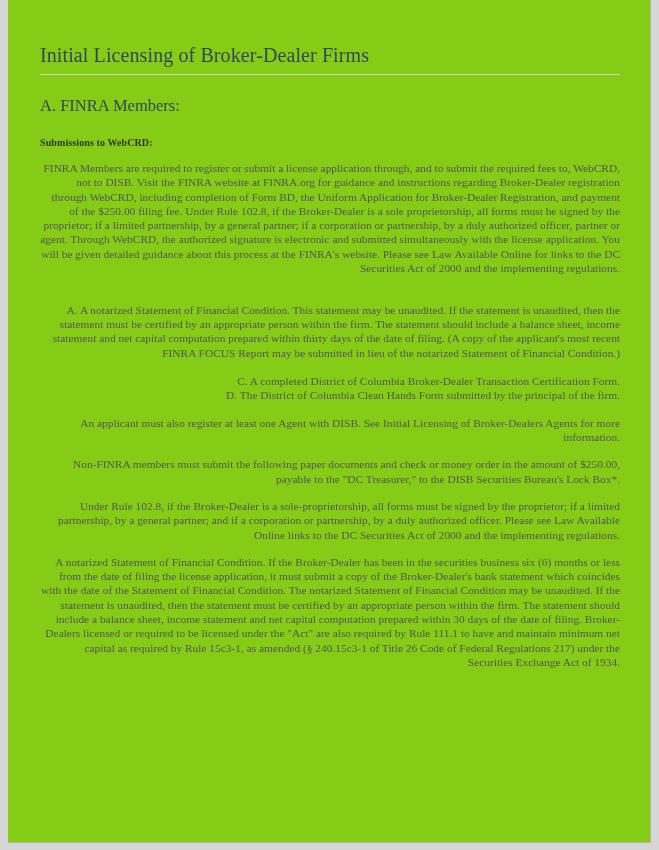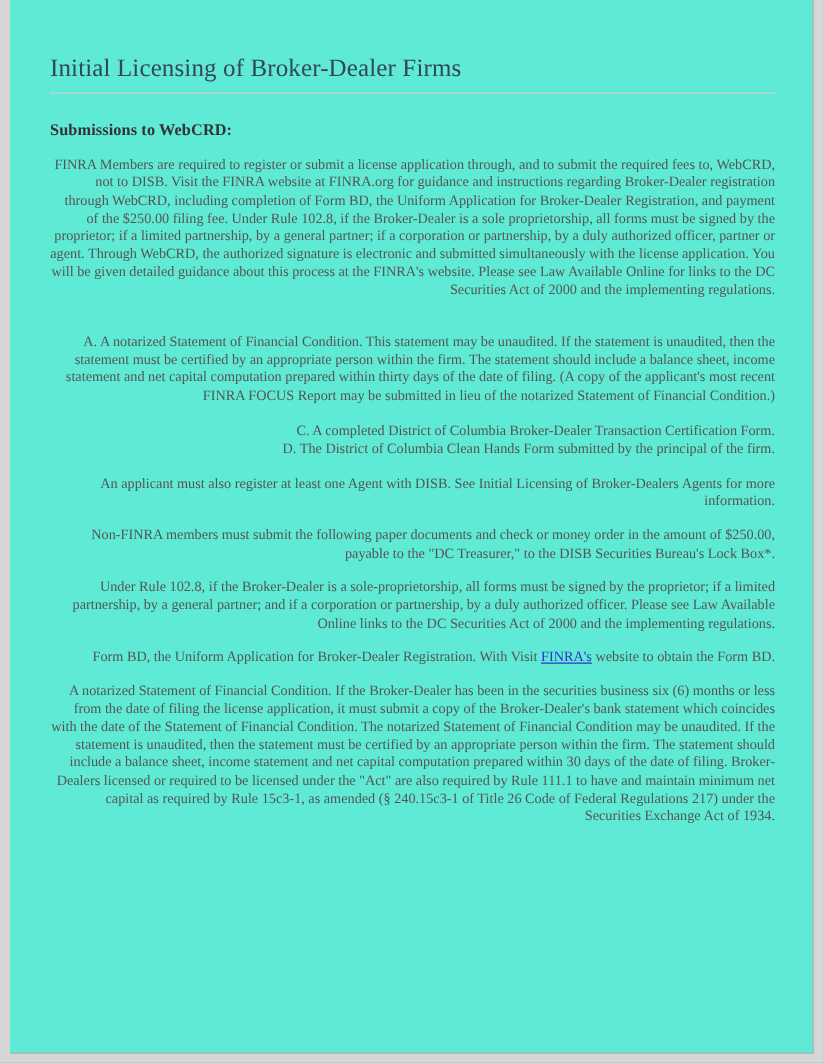--- a/index.html
+++ b/index.html
@@ -13,21 +13,21 @@
     background: #d6d6d6;
     font-family: "Liberation Serif", "DejaVu Serif", serif;
     overflow: hidden;
   }
   .page-wrap {
     position: absolute;
     left: 8px;
     top: 0;
     width: 643px;
     height: 843px;
-    background: #5eead4;
+    background: #84cc16;
     border-right: 1px solid #b4b4b4;
     border-bottom: 1px solid #b4b4b4;
     box-sizing: border-box;
     overflow: hidden;
   }
   .doc {
     padding: 44px 30px 0 32px;
   }
   .doc-title {
     font-family: "Liberation Serif", "DejaVu Serif", serif;
@@ -41,21 +41,21 @@
   }
   .section-title {
     font-family: "Liberation Serif", "DejaVu Serif", serif;
     font-size: 16.5px;
     font-weight: normal;
     color: #33475b;
     margin: 21px 0 0 0;
     padding: 0;
   }
   .sub-title {
-    font-size: 13px;
+    font-size: 10px;
     font-weight: bold;
     color: #333333;
     margin: 21px 0 0 0;
     padding: 0;
     letter-spacing: 0.1px;
   }
   p.body-text {
     font-size: 11.4px;
     line-height: 14.3px;
     color: #555555;
@@ -69,37 +69,37 @@
   }
 </style>
 </head>
 <body>
 
 <div class="page-wrap">
   <div class="doc">
 
     <h1 class="doc-title">Initial Licensing of Broker-Dealer Firms</h1>
 
+    <h2 class="section-title">A. FINRA Members:</h2>
 
     <div class="sub-title">Submissions to WebCRD:</div>
 
     <p class="body-text">FINRA Members are required to register or submit a license application through, and to submit the required fees to, WebCRD, not to DISB. Visit the FINRA website at FINRA.org for guidance and instructions regarding Broker-Dealer registration through WebCRD, including completion of Form BD, the Uniform Application for Broker-Dealer Registration, and payment of the $250.00 filing fee. Under Rule 102.8, if the Broker-Dealer is a sole proprietorship, all forms must be signed by the proprietor; if a limited partnership, by a general partner; if a corporation or partnership, by a duly authorized officer, partner or agent. Through WebCRD, the authorized signature is electronic and submitted simultaneously with the license application. You will be given detailed guidance about this process at the FINRA's website. Please see Law Available Online for links to the DC Securities Act of 2000 and the implementing regulations.</p>
 
 
     <p class="body-text"><br>
       <span>A. A notarized Statement of Financial Condition. This statement may be unaudited. If the statement is unaudited, then the statement must be certified by an appropriate person within the firm. The statement should include a balance sheet, income statement and net capital computation prepared within thirty days of the date of filing. (A copy of the applicant's most recent FINRA FOCUS Report may be submitted in lieu of the notarized Statement of Financial Condition.)</span><br>
       <br>
       <span>C. A completed District of Columbia Broker-Dealer Transaction Certification Form.</span><br>
       <span>D. The District of Columbia Clean Hands Form submitted by the principal of the firm.</span></p>
 
     <p class="body-text">An applicant must also register at least one Agent with DISB. See Initial Licensing of Broker-Dealers Agents for more information.</p>
 
 
     <p class="body-text">Non-FINRA members must submit the following paper documents and check or money order in the amount of $250.00, payable to the "DC Treasurer," to the DISB Securities Bureau's Lock Box*.</p>
 
     <p class="body-text">Under Rule 102.8, if the Broker-Dealer is a sole-proprietorship, all forms must be signed by the proprietor; if a limited partnership, by a general partner; and if a corporation or partnership, by a duly authorized officer. Please see Law Available Online links to the DC Securities Act of 2000 and the implementing regulations.</p>
 
-    <p class="body-text"><span>Form BD, the Uniform Application for Broker-Dealer Registration. With Visit </span><a class="doc-link" href="#">FINRA's</a><span> website to obtain the Form BD.</span></p>
 
     <p class="body-text">A notarized Statement of Financial Condition. If the Broker-Dealer has been in the securities business six (6) months or less from the date of filing the license application, it must submit a copy of the Broker-Dealer's bank statement which coincides with the date of the Statement of Financial Condition. The notarized Statement of Financial Condition may be unaudited. If the statement is unaudited, then the statement must be certified by an appropriate person within the firm. The statement should include a balance sheet, income statement and net capital computation prepared within 30 days of the date of filing. Broker-Dealers licensed or required to be licensed under the "Act" are also required by Rule 111.1 to have and maintain minimum net capital as required by Rule 15c3-1, as amended (§ 240.15c3-1 of Title 26 Code of Federal Regulations 217) under the Securities Exchange Act of 1934.</p>
 
   </div>
 </div>
 
 </body></html>

